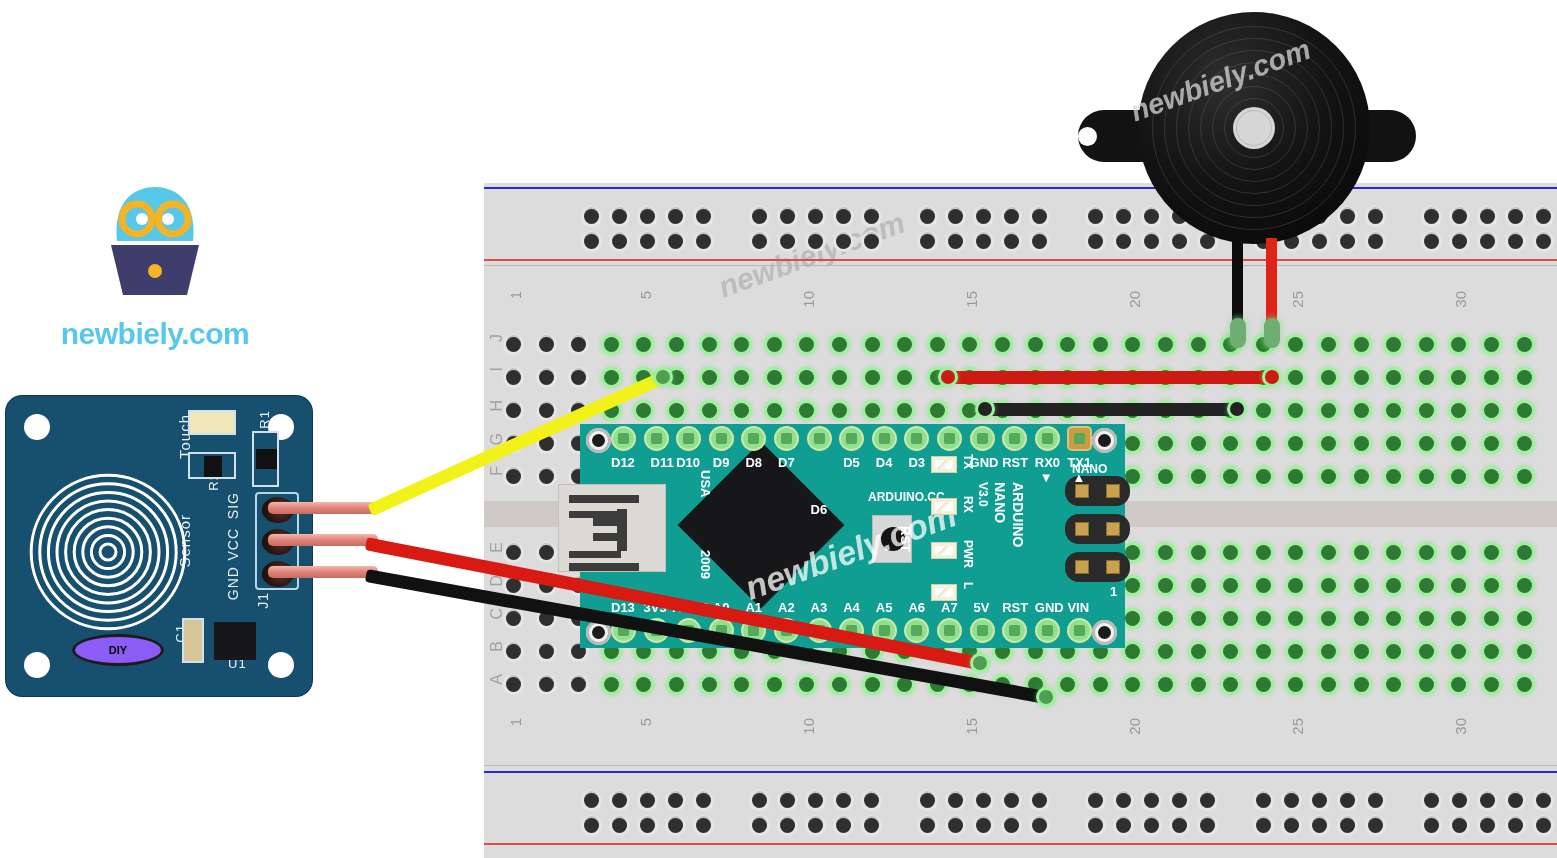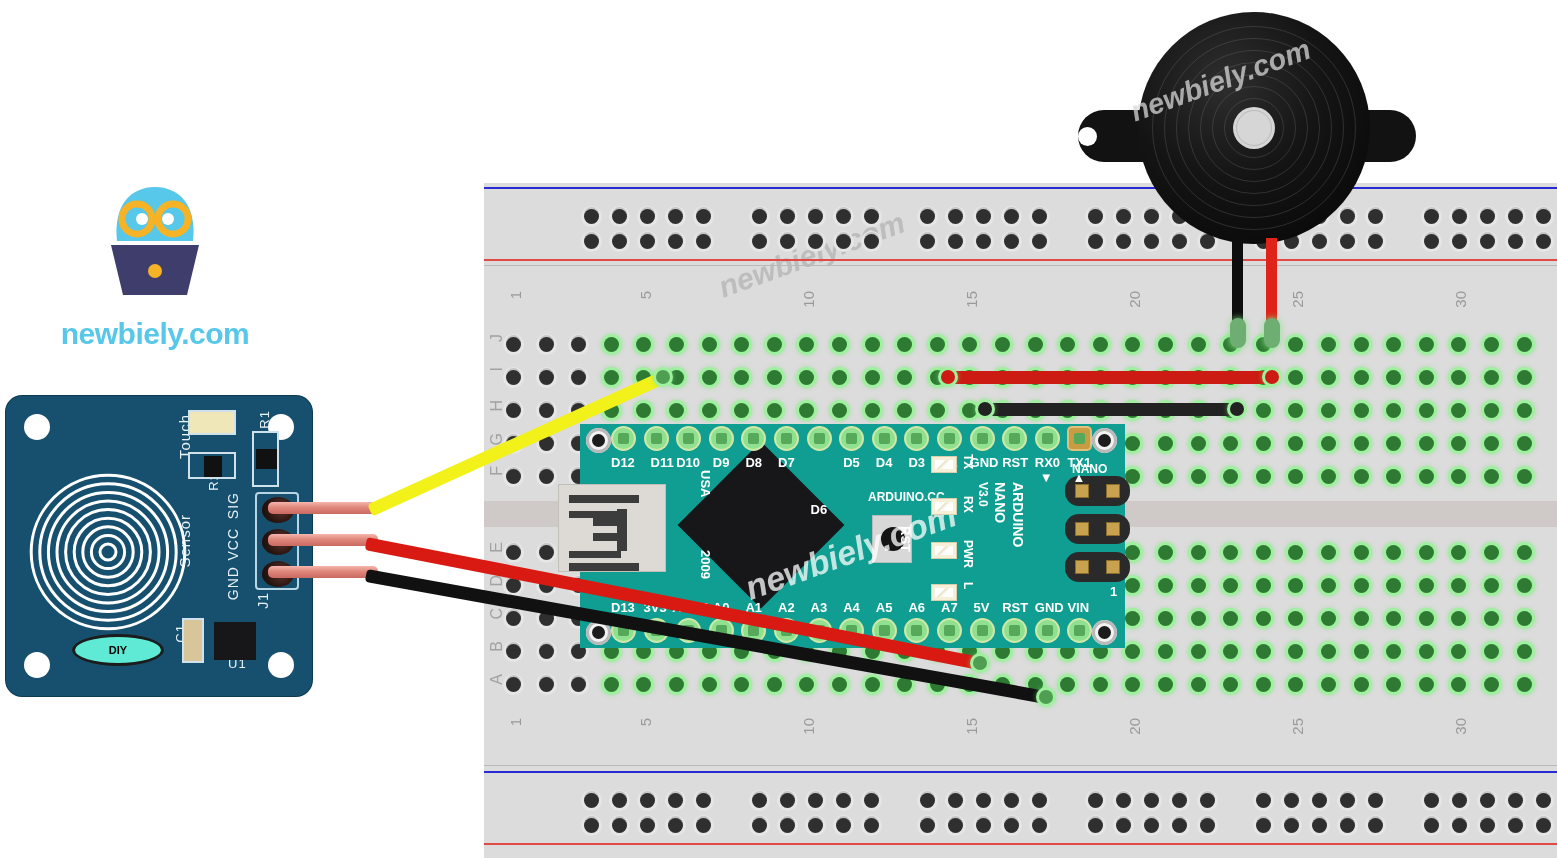--- a/index.html
+++ b/index.html
@@ -49,21 +49,21 @@
   .hdr-pin {
     position:absolute; left:5px; width:32px; height:26px; border-radius:50%;
     background:radial-gradient(circle at 60% 45%, #5b3530 0%, #2a1410 60%, #140807 100%);
   }
   .hdr-lead {
     position:absolute; height:12px; border-radius:5px;
     background:linear-gradient(180deg,#f6b6ac 0%,#e0867b 45%,#c96a5f 100%);
   }
   #diy-logo {
     position:absolute; left:66px; top:238px; width:92px; height:32px;
-    background:#5eead4; border:3px solid #1c1c1c; border-radius:50%;
+    background:#8b5cf6; border:3px solid #1c1c1c; border-radius:50%;
     display:flex; align-items:center; justify-content:center;
   }
 
   
   #breadboard {
     position:absolute; left:484px; top:183px;
     width:1073px; height:675px;
     background:#dcdcdc;
   }
   .rail-line { position:absolute; height:2px; width:100%; }

